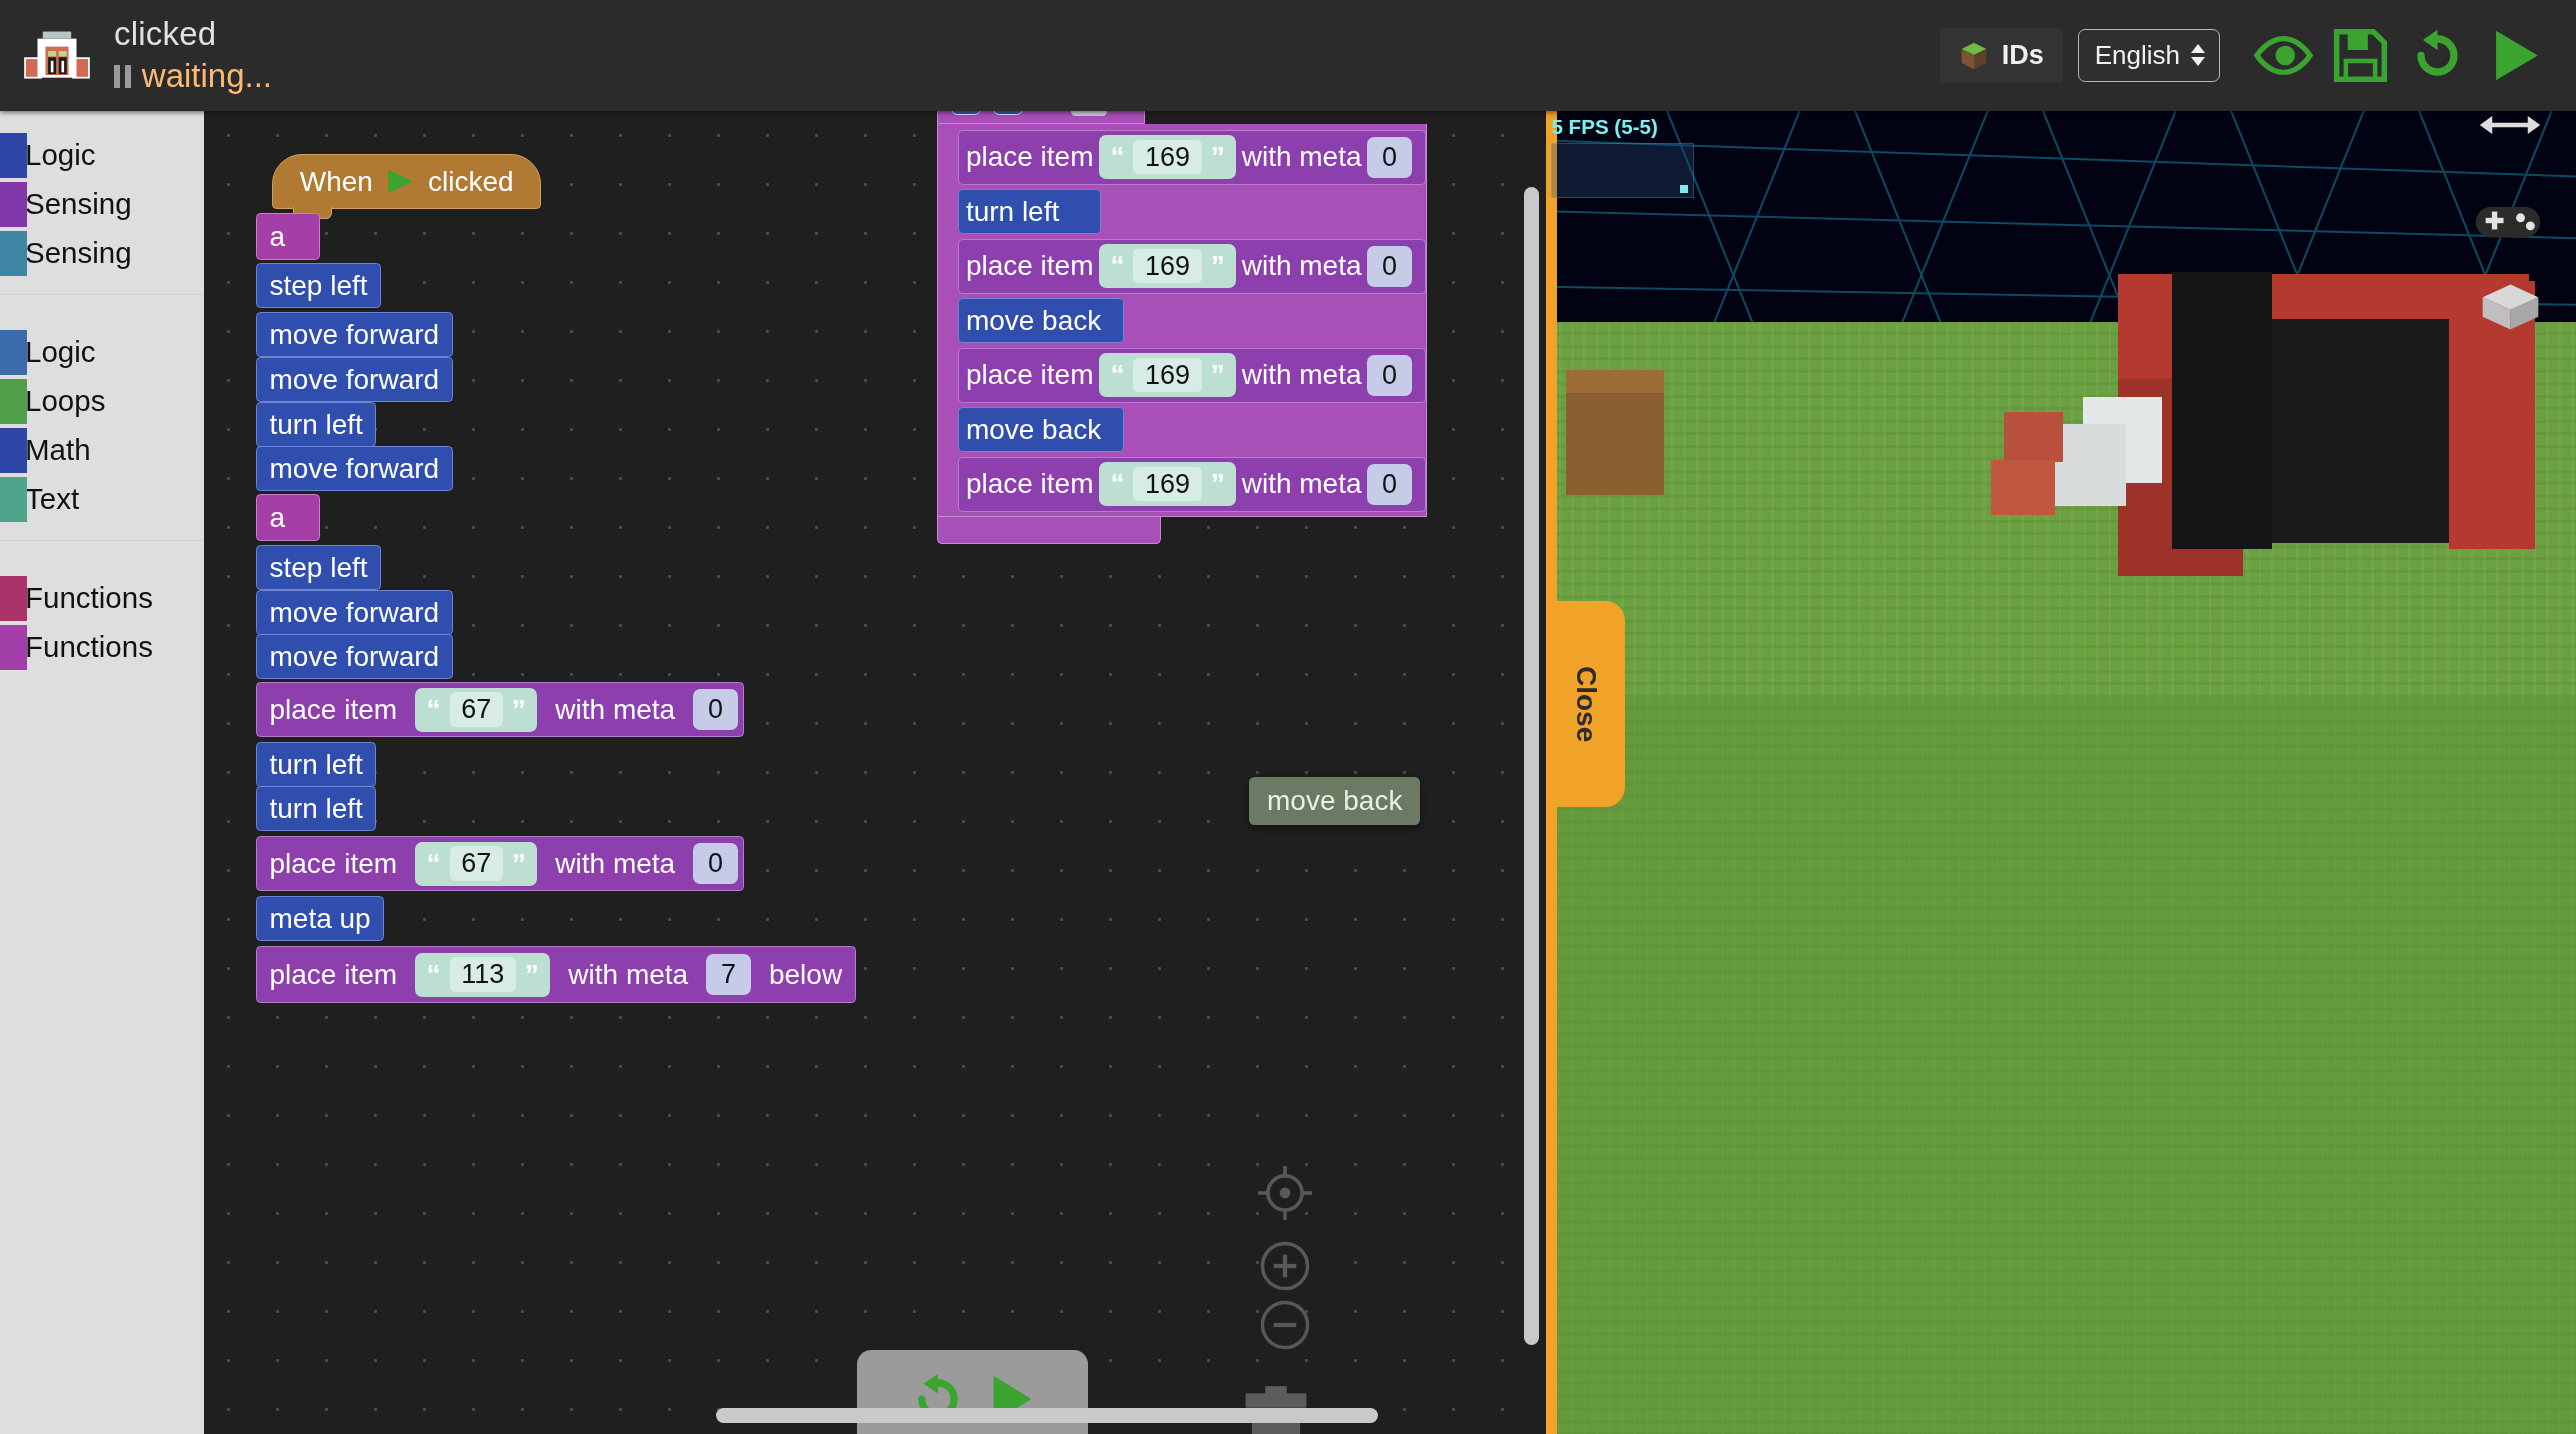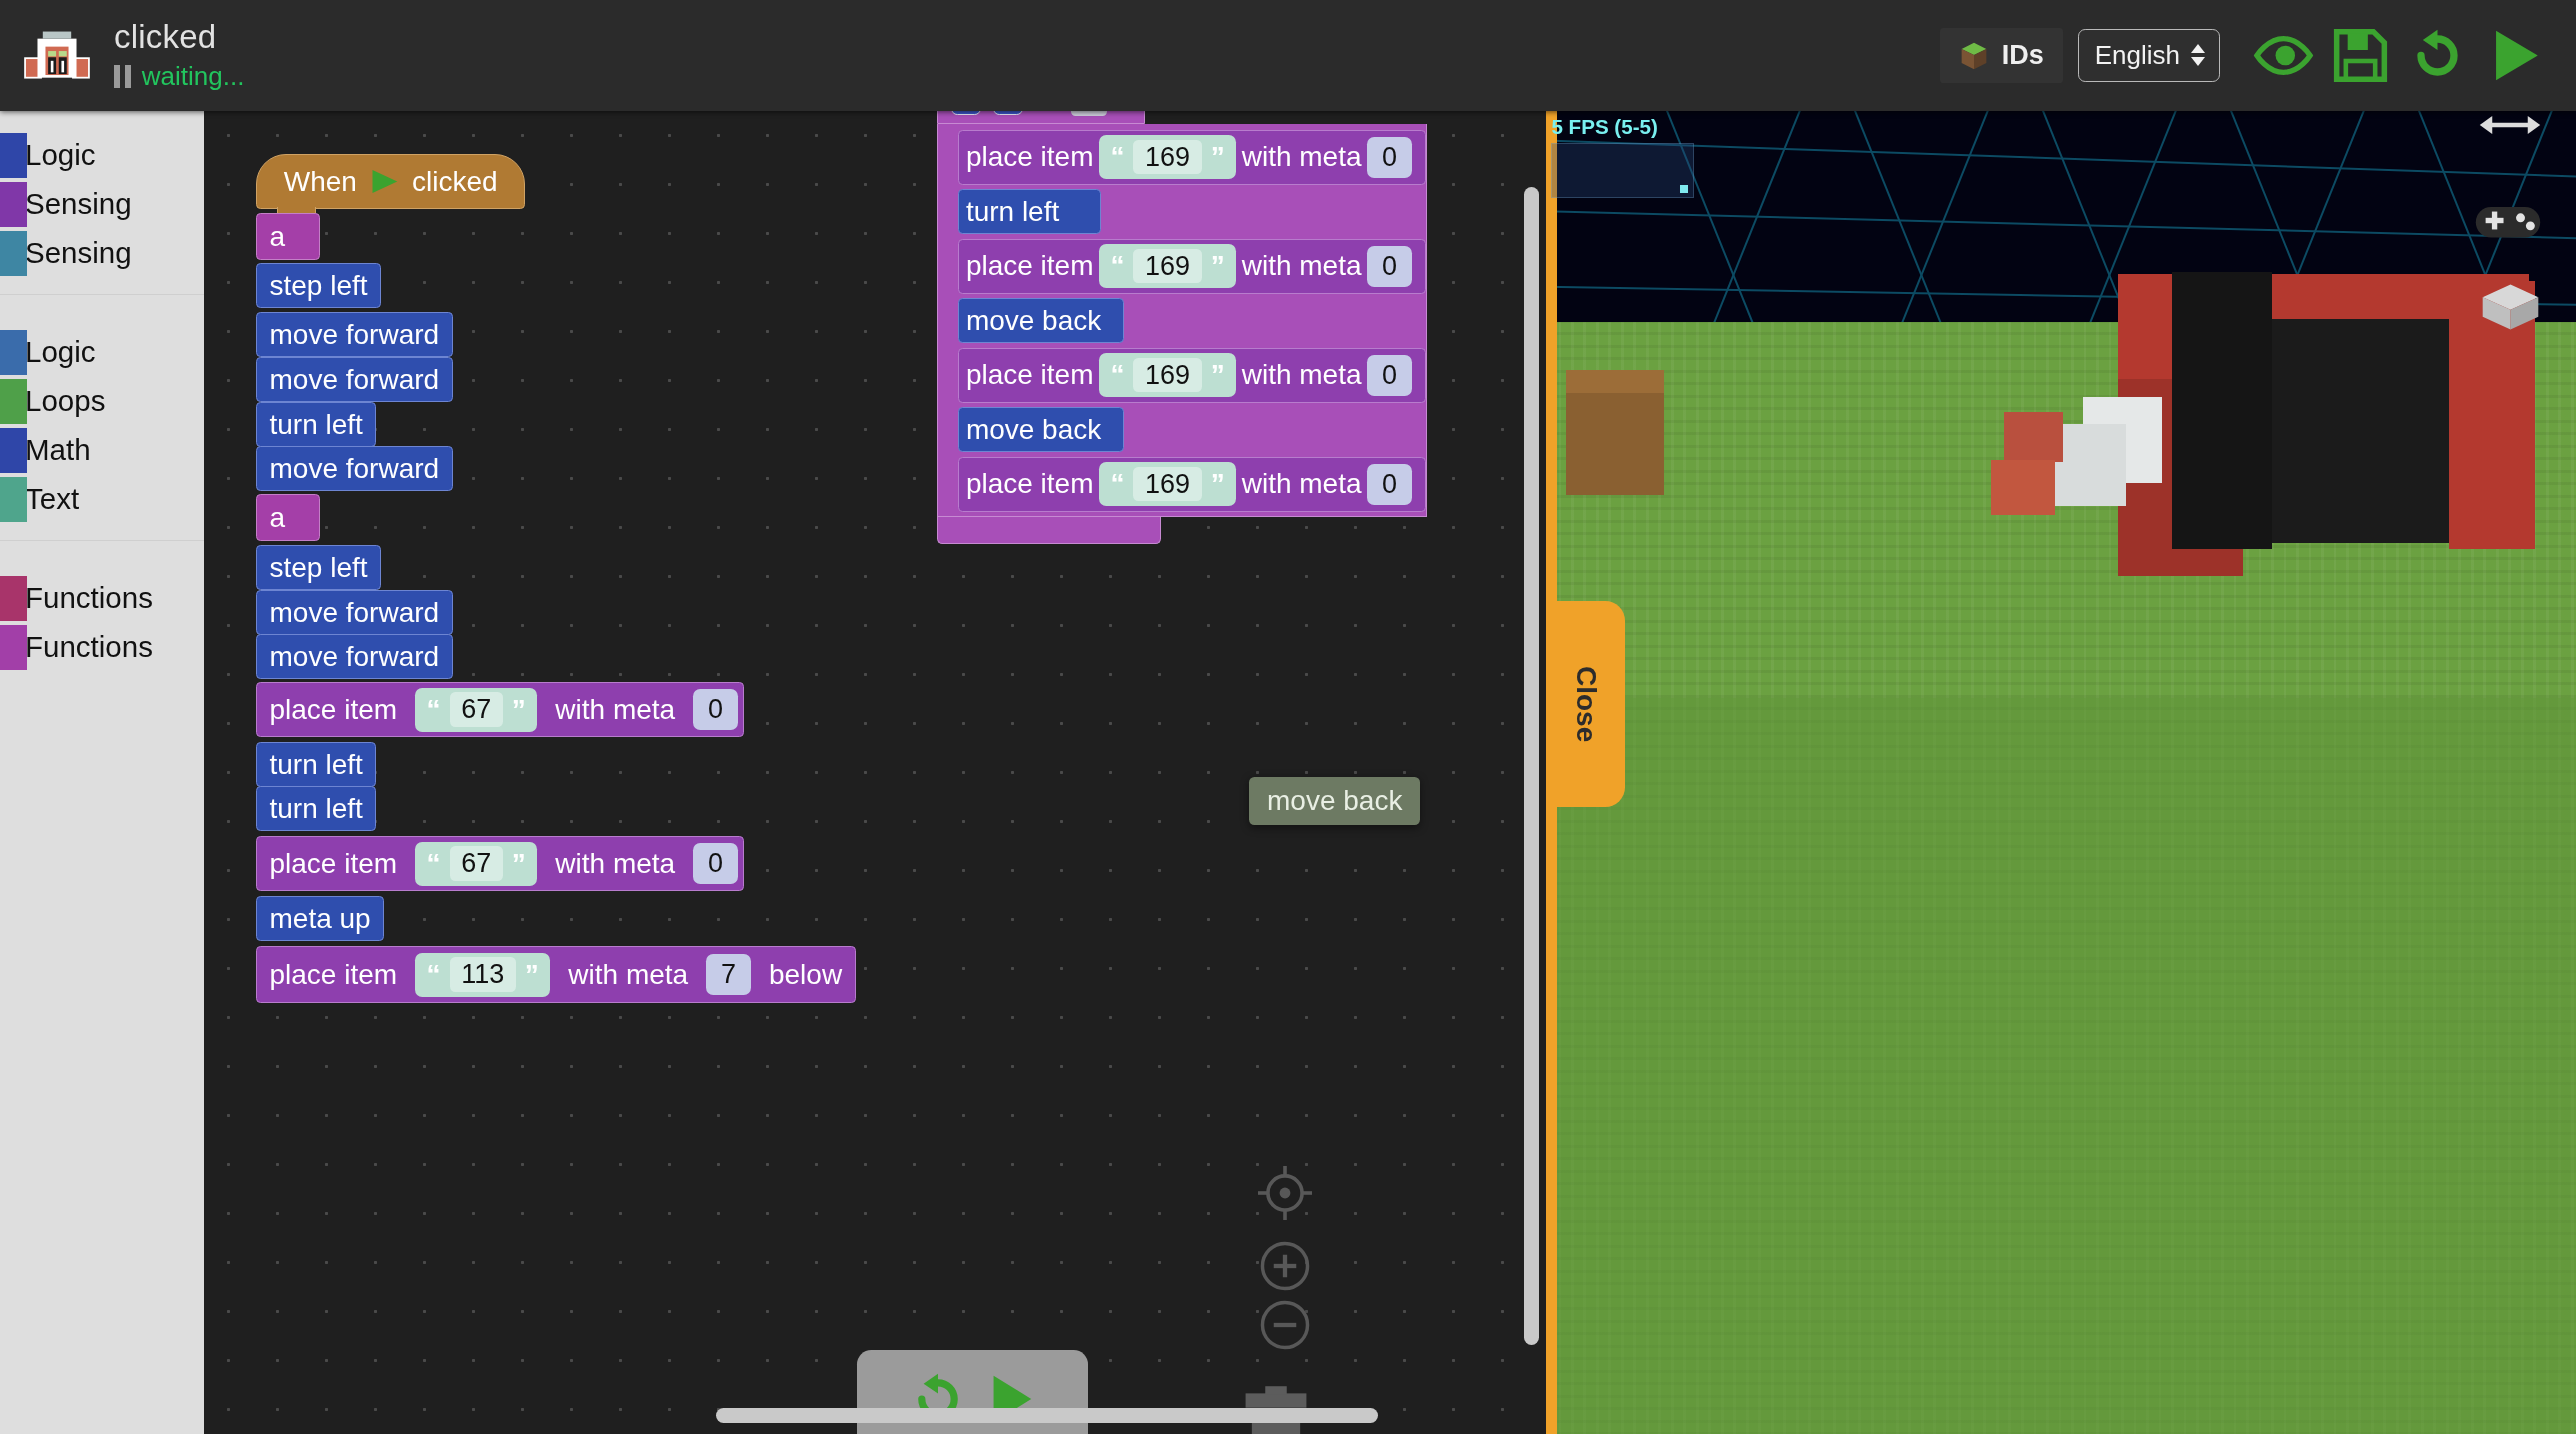--- a/index.html
+++ b/index.html
@@ -19,21 +19,21 @@
     box-shadow: 0 1.8px 5.4px rgba(0,0,0,.6);
     z-index: 40;
   }
   #brand { display: flex; align-items: center; padding-left: 23px; }
   .proj-icon { width: 68px; height: 55px; position: relative; margin-right: 23px; }
   .proj-title { color: #e2e2e2; font-size: 33px; line-height: 36px; letter-spacing: 0.2px; }
   .proj-status { display: flex; align-items: center; margin-top: 5.4px; }
   .pause-ico { display: inline-block; width: 18px; height: 23px; margin-right: 9.8px; position: relative; }
   .pause-ico i { position: absolute; top: 0; width: 6.3px; height: 23px; background: #9a9a9a; display:block;}
   .pause-ico i:first-child { left: 0; } .pause-ico i:last-child { left: 10.7px; }
-  .proj-status span.txt { color: #22c55e; font-size: 26px; }
+  .proj-status span.txt { color: #fdba74; font-size: 33px; }
 
   #hdr-right { margin-left: auto; display: flex; align-items: center; padding-right: 23px; gap: 0px; }
   .ids-btn {
     display:flex; align-items:center; gap:12.5px;
     background:#333; padding: 11.6px 19.7px; border-radius: 3.6px; margin-right: 14.3px;
   }
   .ids-btn .lbl { color:#efefef; font-size: 27px; font-weight: bold; }
   .grass-ico { width: 30px; height: 30px; position: relative; display:block; }
   .lang-sel {
     background:#2f2f2f; border:1.8px solid #b9b9b9; border-radius:7.2px;
@@ -277,21 +277,21 @@
       <span class="name">Functions</span>
     </div>
     <div class="cat">
       <span class="swatch" style="background:#a23fa8"></span>
       <span class="name">Functions</span>
     </div>
   </div>
 
   <div id="workspace">
 
-    <div class="blk hat" style="left:52px; top:43px; height:55px; border-radius:30px 30px 4.5px 4.5px; padding:0 14.3px;">
+    <div class="blk hat" style="left:68px; top:43px; height:55px; border-radius:30px 30px 4.5px 4.5px; padding:0 14.3px;">
       <span class="lbl">When</span>
       <span style="display:flex;">
         <svg viewBox="0 0 34 30" width="30" height="27">
             <polygon points="4,2 32,15 4,28" fill="#3ba32f"></polygon>
           </svg>
       </span>
       <span class="lbl">clicked</span>
       <span class="notch"></span>
     </div>
 

